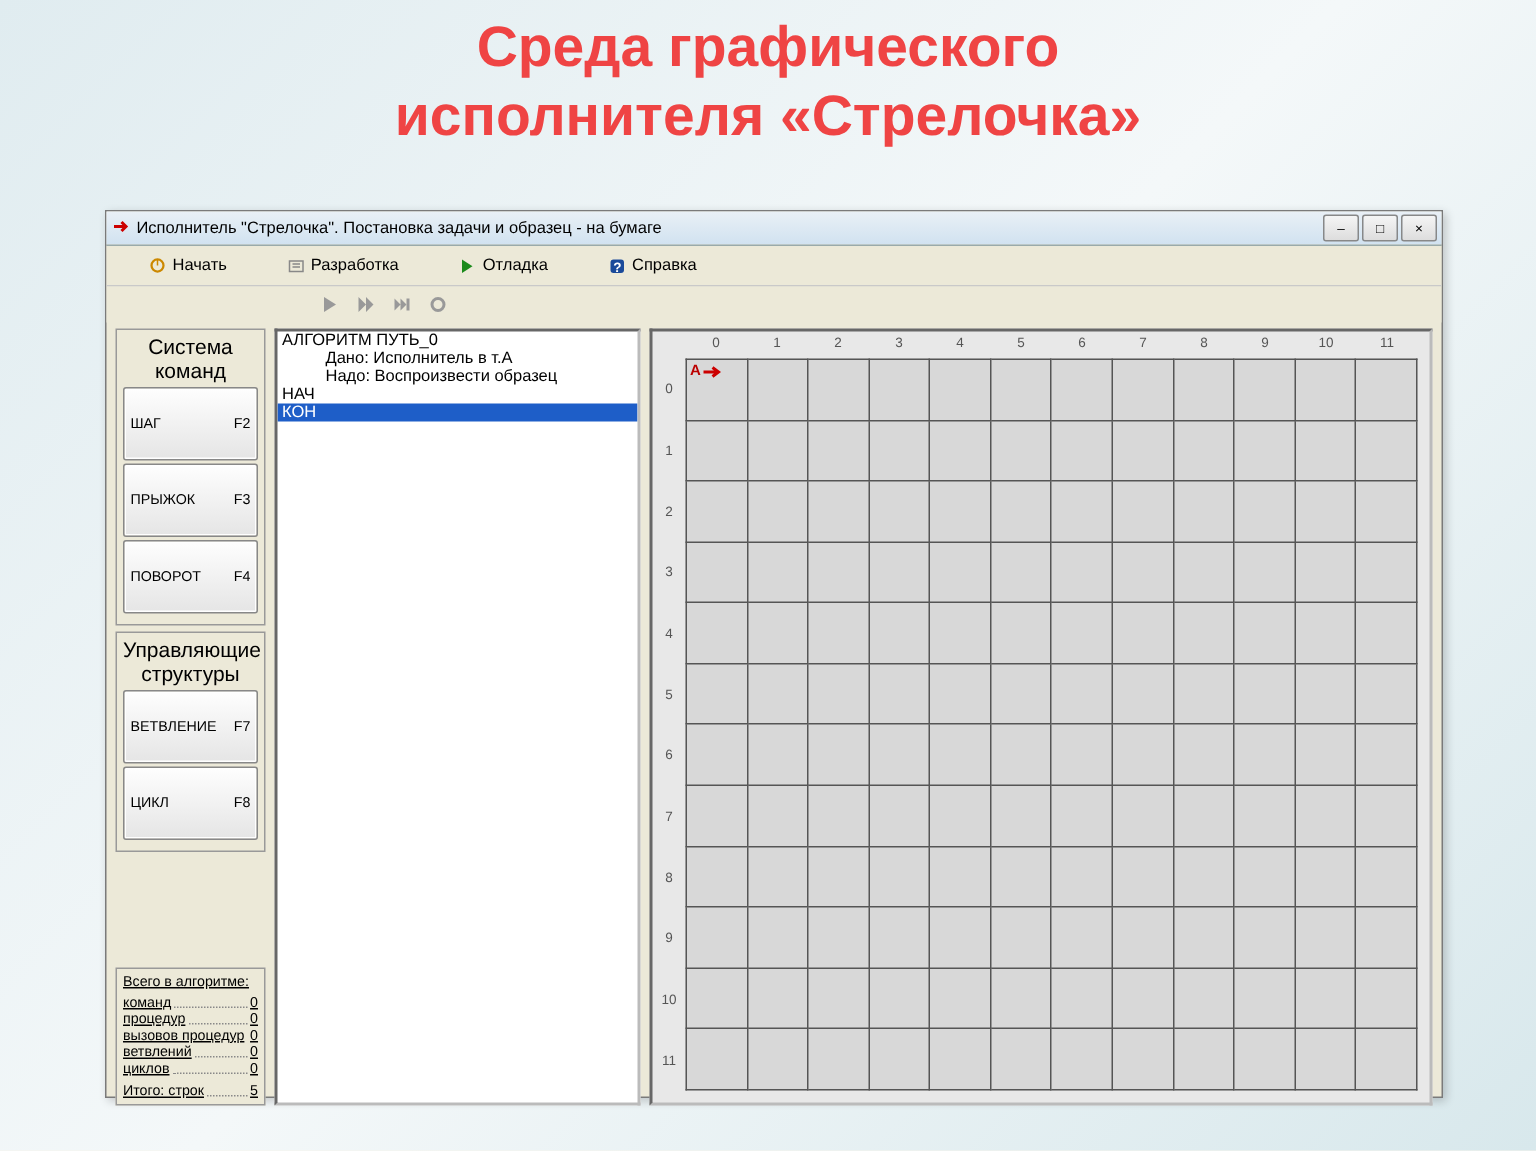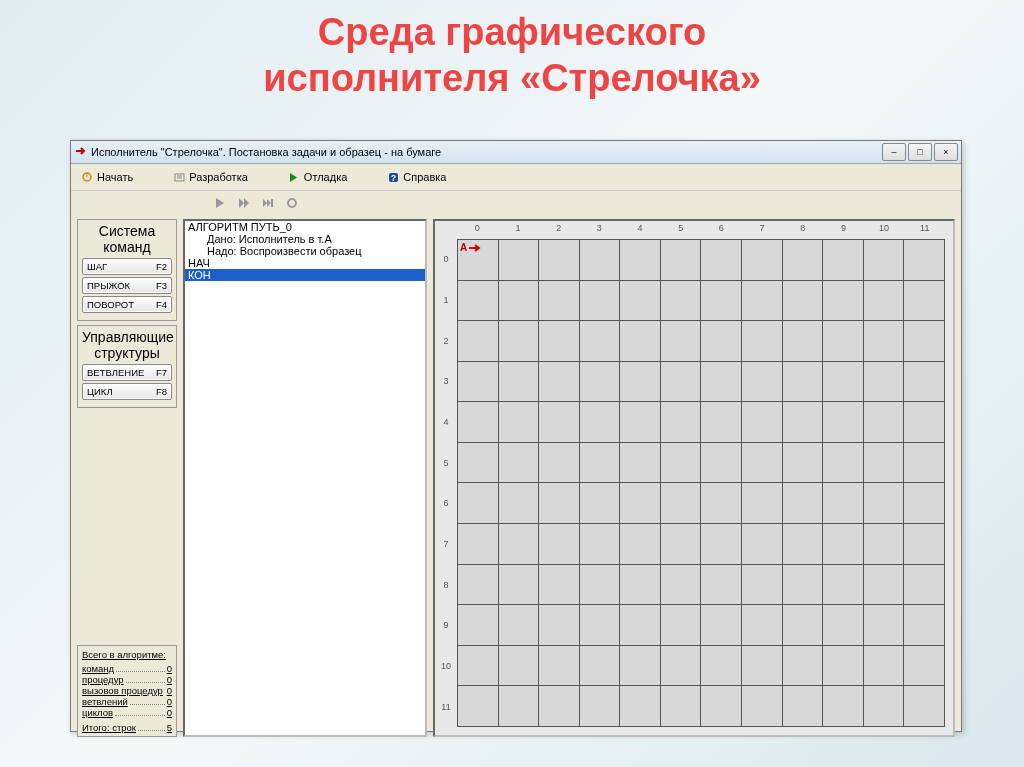--- a/index.html
+++ b/index.html
@@ -57,21 +57,21 @@
   display:flex;align-items:center;justify-content:center;
   border-radius: 2px;
 }
 .menubar {
   height: 26px;
   background: #ece9d8;
   border-bottom: 1px solid #c9c9c9;
   display: flex;
   align-items: center;
   gap: 40px;
-  padding: 0 10px;
+  padding: 0 28px;
   font-size: 11px;
 }
 .menu-item { display:flex; align-items:center; gap:4px; }
 .menu-icon {
   width: 12px; height: 12px; display:inline-flex; align-items:center; justify-content:center;
 }
 .playback-bar {
   height: 24px;
   display:flex;
   align-items:center;
@@ -107,21 +107,21 @@
   font-size:14px;
   margin-bottom:3px;
 }
 .cmd-btn {
   display:flex;
   justify-content:space-between;
   align-items:center;
   border:1px solid #888;
   background:linear-gradient(#fefefe,#e5e5e5);
   font-size:9.5px;
-  padding:2px 4px;
+  padding:18px 4px;
   margin:2px 0;
   border-radius:2px;
   box-shadow: inset 0 0 0 1px #fff;
 }
 .stats-panel {
   border:1px solid #999;
   background:#ece9d8;
   padding:3px 4px;
   font-size:9.5px;
   margin-top:auto;
@@ -140,21 +140,21 @@
 }
 .code-pane {
   width: 240px;
   border:2px inset #bbb;
   background:#fff;
   font-size:11px;
   font-family: Tahoma, Arial;
   overflow:hidden;
 }
 .code-line { padding: 0 3px; white-space:nowrap; }
-.code-indent { padding-left: 22px; }
+.code-indent { padding-left: 32px; }
 .code-selected { background:#1e5ec8; color:#fff; }
 .grid-pane {
   flex:1;
   border:2px inset #bbb;
   background:#e8e8e8;
   position:relative;
 }
 .grid-inner {
   position:absolute;
   left:22px; top:18px; right:8px; bottom:8px;

